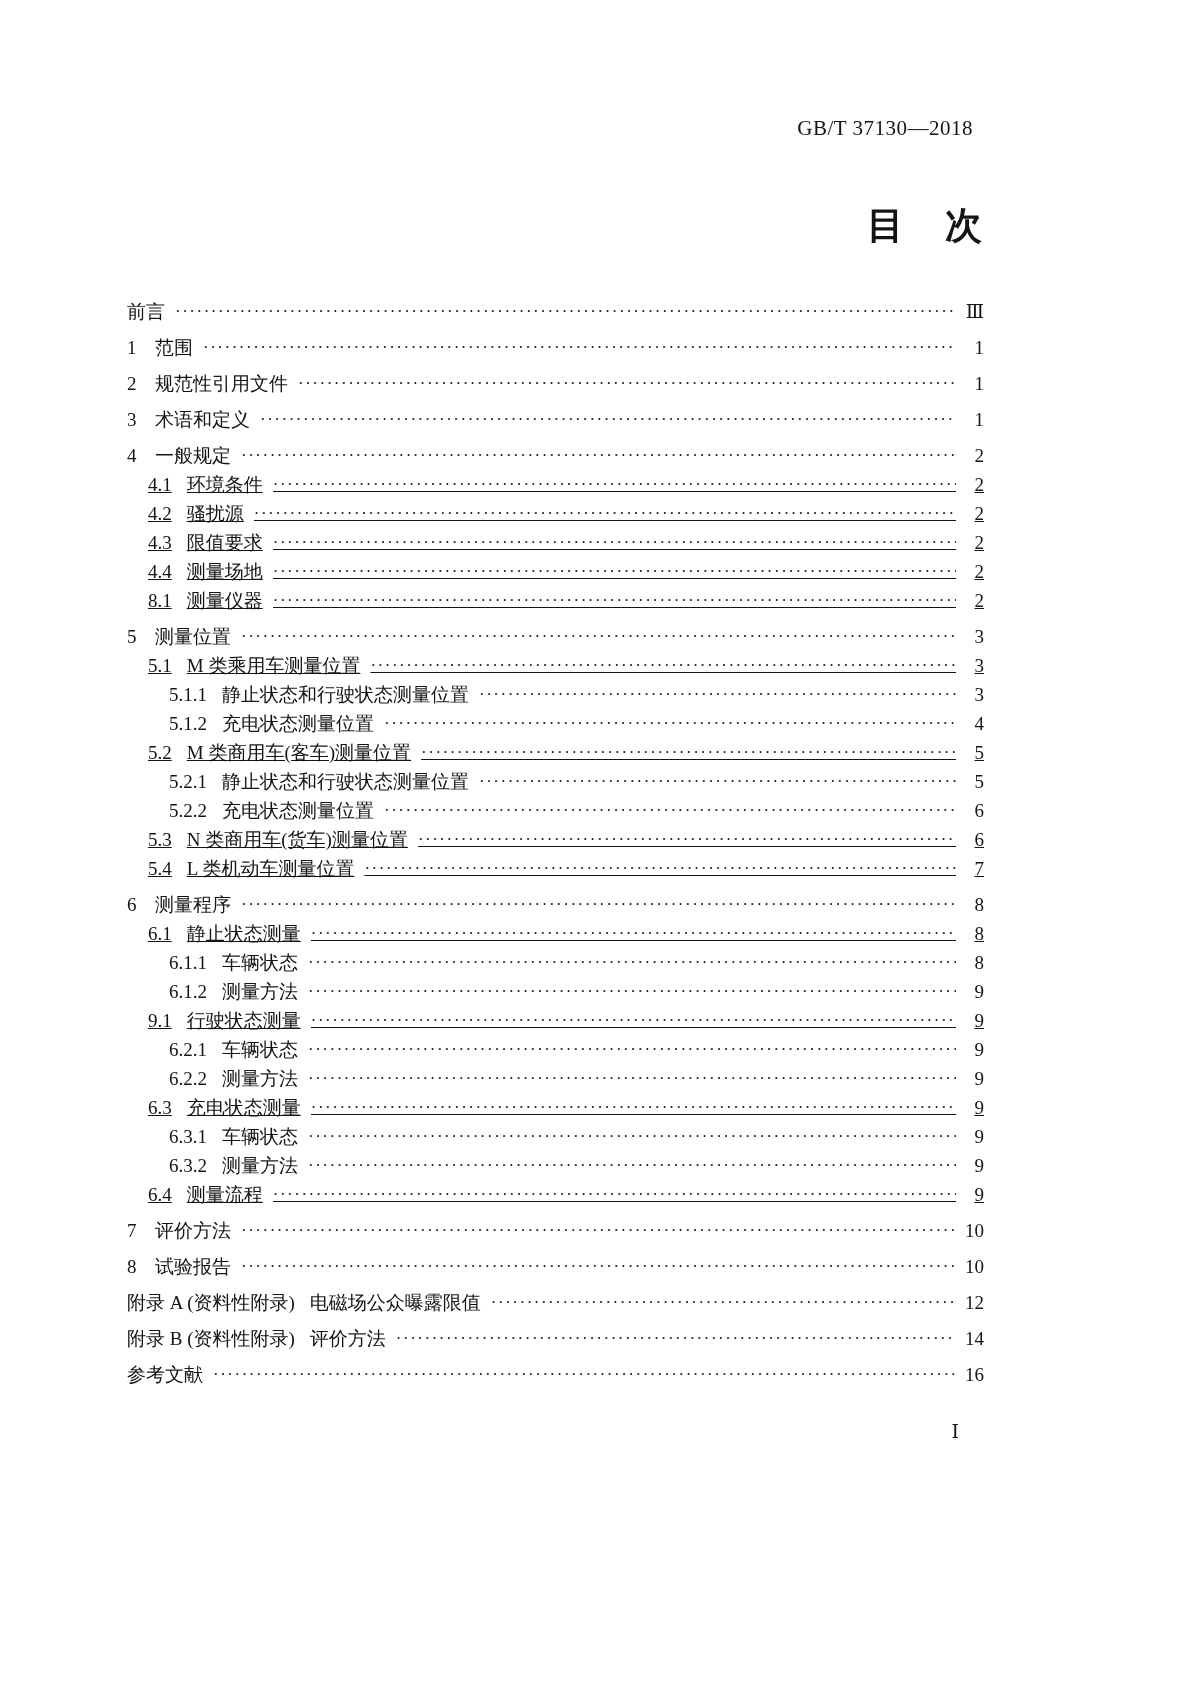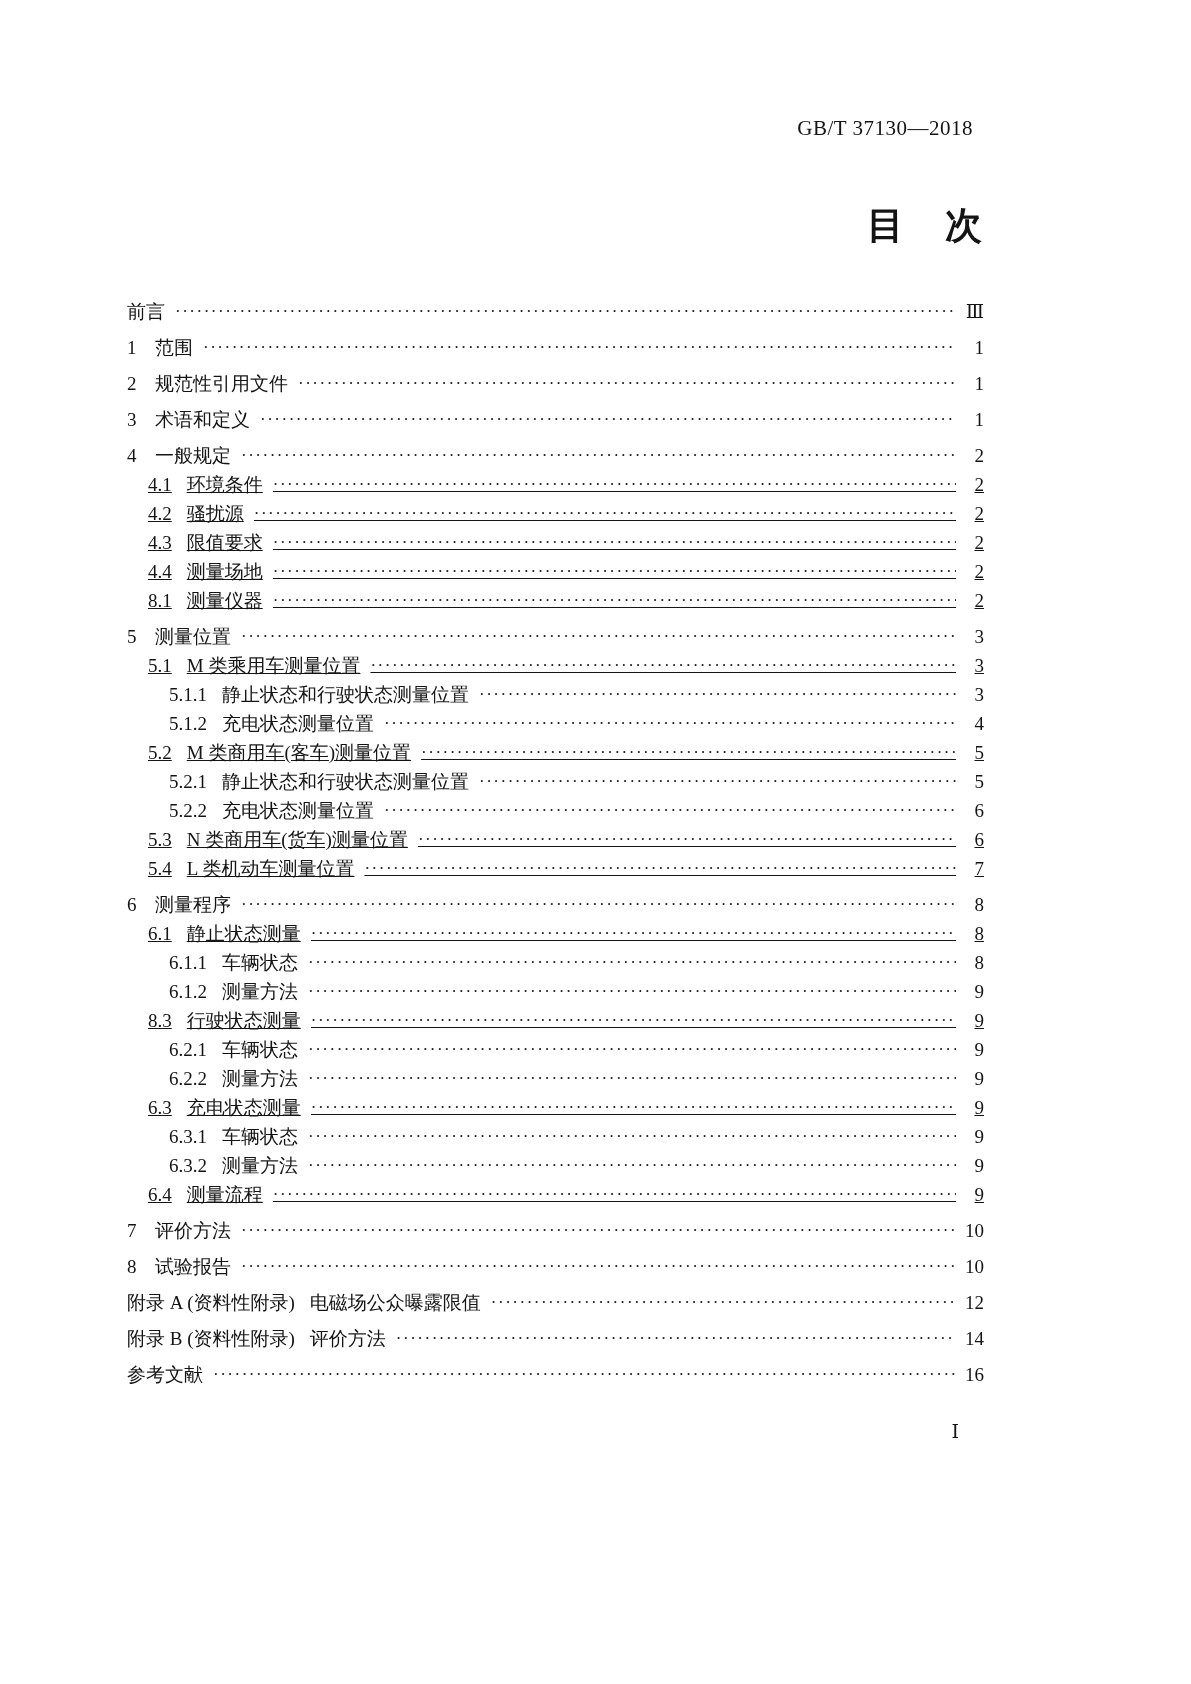--- a/index.html
+++ b/index.html
@@ -250,21 +250,21 @@
   </div>
 
   <div class="toc-row level-2">
     <span class="toc-num">6.1.2</span>
     <span class="toc-title">测量方法</span>
     <span class="toc-dots">················································································································································································································································································································································································································</span>
     <span class="toc-page">9</span>
   </div>
 
   <div class="toc-row level-1">
-    <span class="toc-num">8.3</span>
+    <span class="toc-num">9.1</span>
     <span class="toc-title">行驶状态测量</span>
     <span class="toc-dots">················································································································································································································································································································································································································</span>
     <span class="toc-page">9</span>
   </div>
 
   <div class="toc-row level-2">
     <span class="toc-num">6.2.1</span>
     <span class="toc-title">车辆状态</span>
     <span class="toc-dots">················································································································································································································································································································································································································</span>
     <span class="toc-page">9</span>

